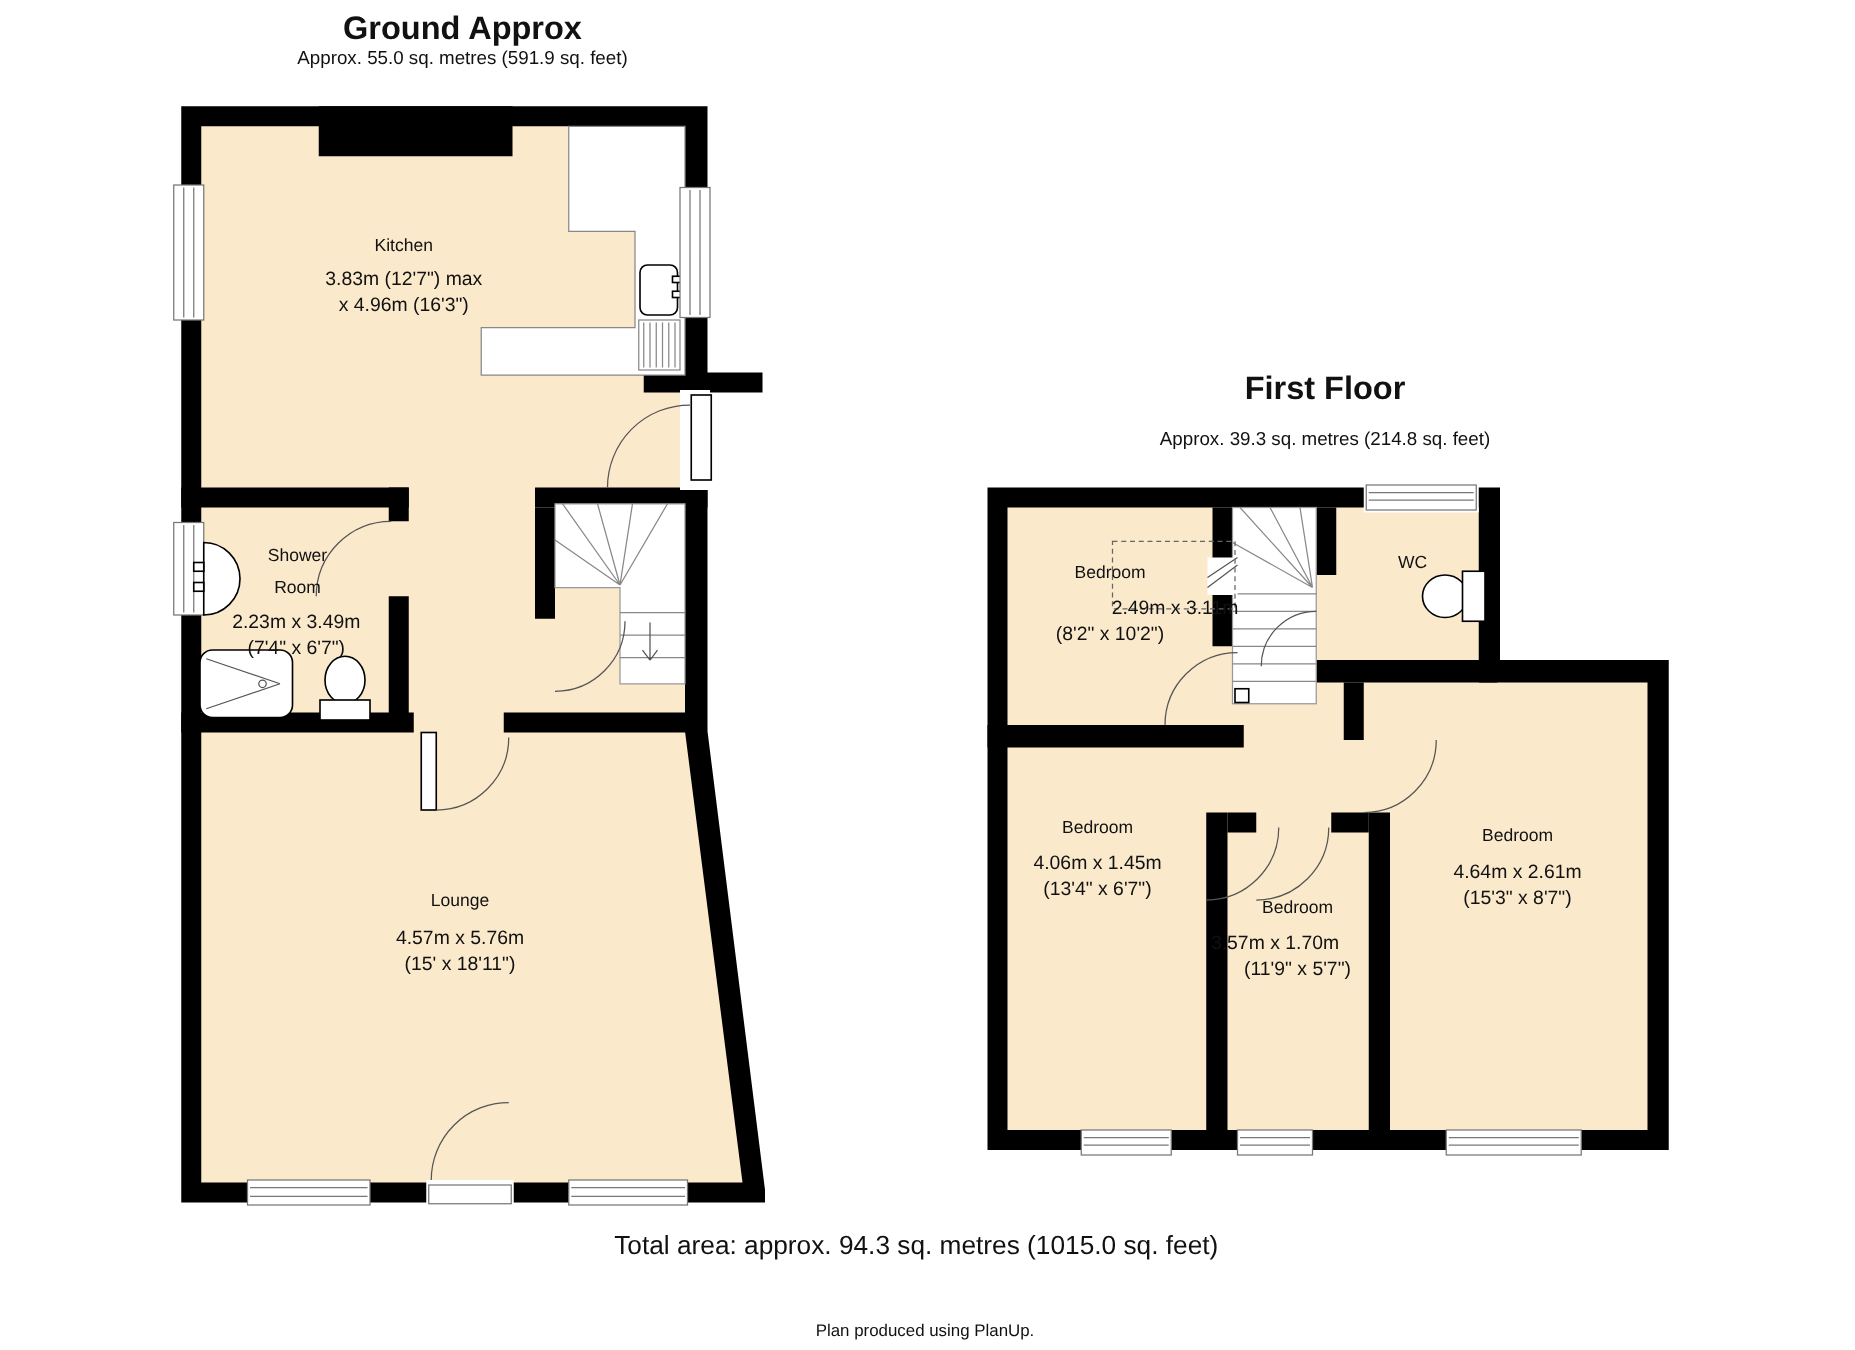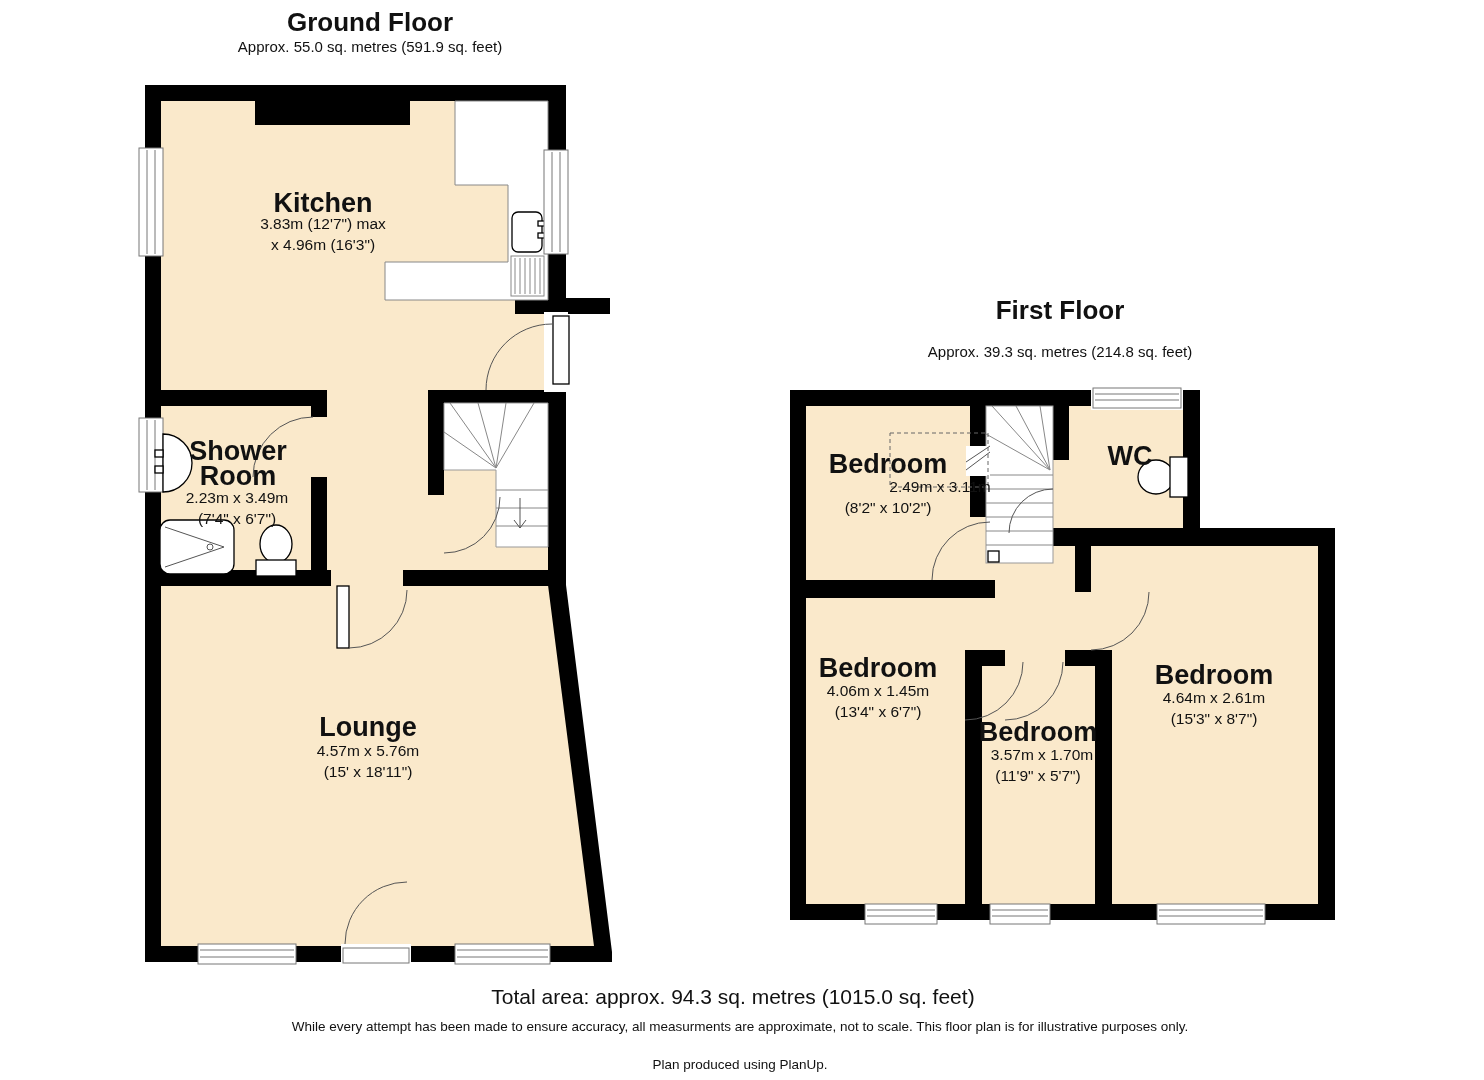--- a/index.html
+++ b/index.html
@@ -20,21 +20,21 @@
   .erase{fill:#ffffff;stroke:none;}
   .winline{stroke:#777777;stroke-width:1;fill:none;}
   .arc{fill:none;stroke:#555555;stroke-width:1;}
   .tread{stroke:#888888;stroke-width:1;fill:none;}
   .stairbox{fill:#ffffff;stroke:#999999;stroke-width:1;}
   .thin{stroke:#555555;stroke-width:1;fill:none;}
   .dashed{fill:none;stroke:#666666;stroke-width:1;stroke-dasharray:4 3;}
   .lbl{position:absolute;transform:translateX(-50%);text-align:center;white-space:nowrap;color:#111111;line-height:1.3;}
   .floor-title{font-size:26px;font-weight:bold;}
   .floor-area{font-size:15px;}
-  .room-name{font-size:27px;font-weight:bold;line-height:1.15;}
+  .room-name{font-size:14px;font-weight:normal;line-height:1.15;}
   .room-dim{font-size:15.5px;}
   .total-area{font-size:21px;}
   .small-text{font-size:13.5px;}
   .disclaimer{white-space:normal;width:960px;}
 </style>
 </head>
 <body>
 
 <div id="canvas">
 
@@ -165,21 +165,21 @@
       <path class="arc" d="M1063,662 A58,58 0 0 1 1005,720"></path>
       <path class="arc" d="M965,720 A58,58 0 0 0 1023,662"></path>
     </g>
 
     <g>
       <ellipse class="fixture" cx="1156" cy="477" rx="18" ry="17"></ellipse>
       <rect class="fixture" x="1170" y="457" width="18" height="40"></rect>
     </g>
   </svg>
 
-  <div class="lbl floor-title" style="left:370px;top:6px">Ground Floor</div>
+  <div class="lbl floor-title" style="left:370px;top:6px">Ground Approx</div>
   <div class="lbl floor-area" style="left:370px;top:37px">Approx. 55.0 sq. metres (591.9 sq. feet)</div>
 
   <div class="lbl room-name" style="left:323px;top:188px">Kitchen</div>
   <div class="lbl room-dim" style="left:323px;top:214px">3.83m (12'7") max</div>
   <div class="lbl room-dim" style="left:323px;top:235px">x 4.96m (16'3")</div>
 
   <div class="lbl room-name" style="left:238px;top:436px">Shower</div>
   <div class="lbl room-name" style="left:238px;top:461px">Room</div>
   <div class="lbl room-dim" style="left:237px;top:488px">2.23m x 3.49m</div>
   <div class="lbl room-dim" style="left:237px;top:509px">(7'4" x 6'7")</div>
@@ -195,24 +195,23 @@
   <div class="lbl room-dim" style="left:940px;top:477px">2.49m x 3.11m</div>
   <div class="lbl room-dim" style="left:888px;top:498px">(8'2" x 10'2")</div>
 
   <div class="lbl room-name" style="left:1130px;top:441px">WC</div>
 
   <div class="lbl room-name" style="left:878px;top:653px">Bedroom</div>
   <div class="lbl room-dim" style="left:878px;top:681px">4.06m x 1.45m</div>
   <div class="lbl room-dim" style="left:878px;top:702px">(13'4" x 6'7")</div>
 
   <div class="lbl room-name" style="left:1038px;top:717px">Bedroom</div>
-  <div class="lbl room-dim" style="left:1042px;top:745px">3.57m x 1.70m</div>
+  <div class="lbl room-dim" style="left:1020px;top:745px">3.57m x 1.70m</div>
   <div class="lbl room-dim" style="left:1038px;top:766px">(11'9" x 5'7")</div>
 
   <div class="lbl room-name" style="left:1214px;top:660px">Bedroom</div>
   <div class="lbl room-dim" style="left:1214px;top:688px">4.64m x 2.61m</div>
   <div class="lbl room-dim" style="left:1214px;top:709px">(15'3" x 8'7")</div>
 
   <div class="lbl total-area" style="left:733px;top:983px">Total area: approx. 94.3 sq. metres (1015.0 sq. feet)</div>
-  <div class="lbl small-text disclaimer" style="left:740px;top:1018px">While every attempt has been made to ensure accuracy, all measurments are approximate, not to scale. This floor plan is for illustrative purposes only.</div>
   <div class="lbl small-text" style="left:740px;top:1056px">Plan produced using PlanUp.</div>
 
 </div>
 
 </body></html>

